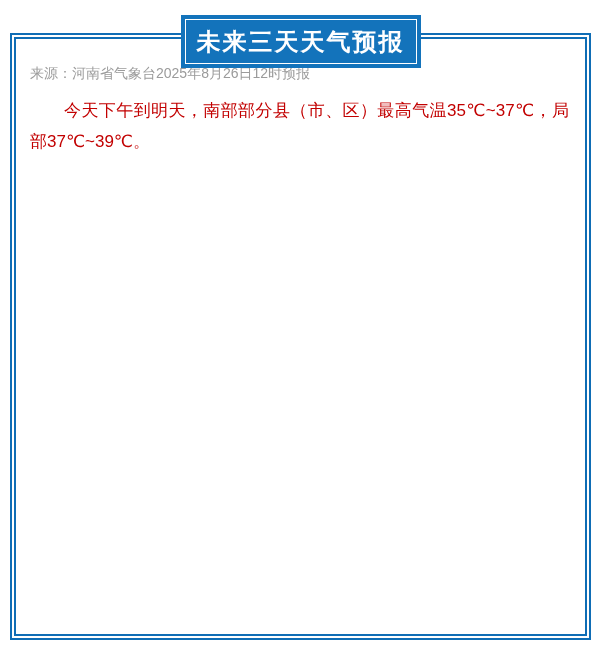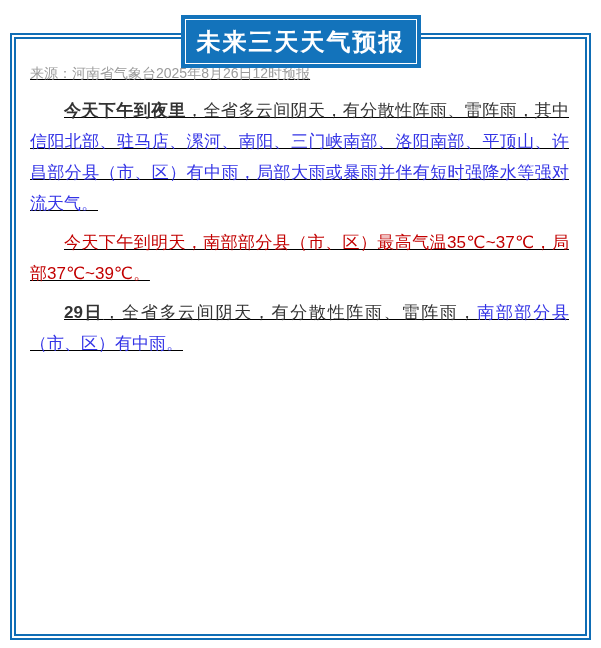--- a/index.html
+++ b/index.html
@@ -23,21 +23,20 @@
     margin:33px 10px 8px 10px;
     height:607px;
     border:2px solid var(--frame_border);
     padding:2px;
   }
   .frame-inner{
     height:100%;
     border:2px solid var(--frame_border);
     padding:24px 16px 15px 14px;
     overflow:hidden;
-    text-decoration:underline;
   }
   .badge{
     position:absolute;
     top:-20px;
     left:50%;
     transform:translateX(-50%);
     background:var(--badge_bg);
     color:var(--badge_text);
     font-size:24px;
     font-weight:bold;
@@ -73,19 +72,17 @@
 <body>
 
 <div class="page">
   <div class="frame-outer">
     <div class="badge">
       <span>未来三天天气预报</span>
     </div>
     <div class="frame-inner">
       <p class="source">来源：河南省气象台2025年8月26日12时预报</p>
       <div>
-          <p class="para"><span class="seg-black bold">今天下午到夜里</span><span class="seg-black">，全省多云间阴天，有分散性阵雨、雷阵雨，其中</span><span class="seg-blue">信阳北部、驻马店、漯河、南阳、三门峡南部、洛阳南部、平顶山、许昌部分县（市、区）有中雨，局部大雨或暴雨并伴有短时强降水等强对流天气。</span></p>
           <p class="para"><span class="seg-red">今天下午到明天，南部部分县（市、区）最高气温35℃~37℃，局部37℃~39℃。</span></p>
-          <p class="para"><span class="seg-black bold">29日</span><span class="seg-black">，全省多云间阴天，有分散性阵雨、雷阵雨，</span><span class="seg-blue">南部部分县（市、区）有中雨。</span></p>
         </div>
     </div>
   </div>
 </div>
 
 </body></html>

